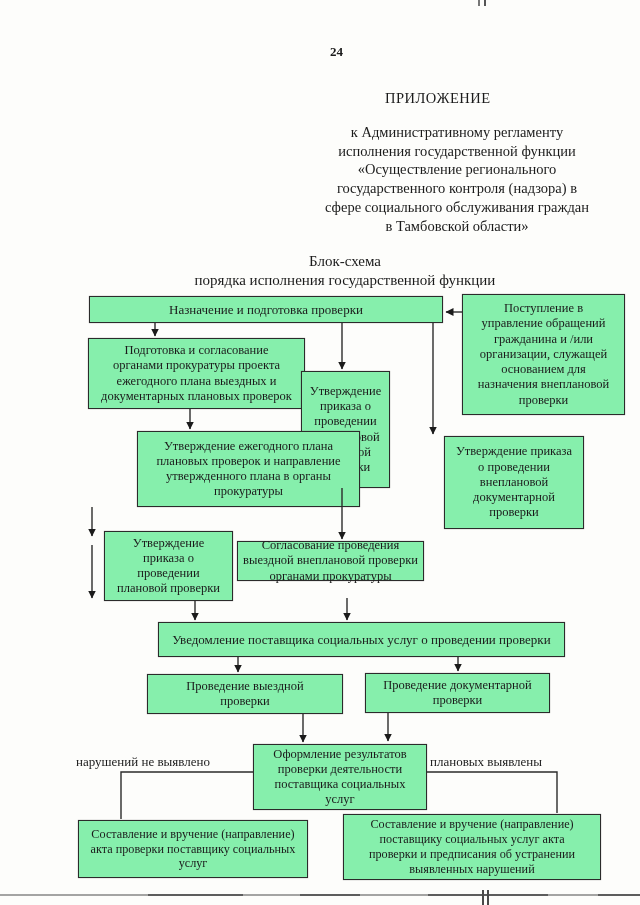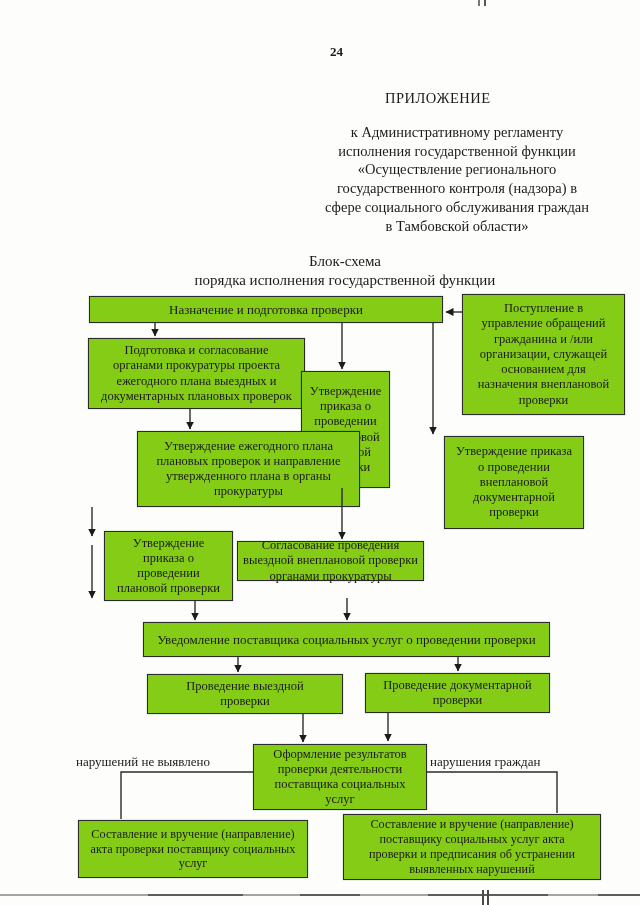--- a/index.html
+++ b/index.html
@@ -8,21 +8,21 @@
     background:#fdfdfb;color:#1b1b1b;
     font-family:"Liberation Serif","DejaVu Serif",serif;
   }
   .abs{position:absolute;box-sizing:border-box;}
   .pre{white-space:pre-line;}
   .page-number{font-size:13px;font-weight:bold;}
   .appendix-heading{font-size:14.5px;letter-spacing:.5px;}
   .appendix-ref{font-size:14.5px;line-height:18.7px;text-align:center;}
   .chart-title{font-size:15px;line-height:19px;text-align:center;}
   .fbox{
-    border:1.6px solid #2b2b2b;background:#84cc16;
+    border:1.6px solid #2b2b2b;background:#86efac;
     display:flex;align-items:center;justify-content:center;
     text-align:center;font-size:12.5px;line-height:1.22;
     padding:1px 2px;box-shadow:0 0 1px rgba(60,60,60,.55);
   }
   .fbox.big{font-size:13px;}
   .fbox.small{font-size:12.2px;}
   .branch-label{font-size:13px;text-align:left;}
   svg.connectors{position:absolute;left:0;top:0;pointer-events:none;}
   .scan-line{border-top:2px solid #8d8d8d;opacity:.8;}
   .scan-dash{background:#5d5d5d;height:2px;}
@@ -73,39 +73,39 @@
 плановых проверок и направление
 утвержденного плана в органы
 прокуратуры</div>
 <div class="abs fbox pre" style="left:104px;top:531px;width:129px;height:70px;">Утверждение
 приказа о
 проведении
 плановой проверки</div>
 <div class="abs fbox pre" style="left:237px;top:541px;width:187px;height:40px;">Согласование проведения
 выездной внеплановой проверки
 органами прокуратуры</div>
-<div class="abs fbox big" style="left:143px;top:622px;width:407px;height:35px;">Уведомление поставщика социальных услуг о проведении проверки</div>
+<div class="abs fbox big" style="left:158px;top:622px;width:407px;height:35px;">Уведомление поставщика социальных услуг о проведении проверки</div>
 <div class="abs fbox pre" style="left:147px;top:674px;width:196px;height:40px;">Проведение выездной
 проверки</div>
 <div class="abs fbox pre" style="left:365px;top:673px;width:185px;height:40px;">Проведение документарной
 проверки</div>
 <div class="abs fbox pre" style="left:253px;top:744px;width:174px;height:66px;">Оформление результатов
 проверки деятельности
 поставщика социальных
 услуг</div>
 <div class="abs fbox pre small" style="left:78px;top:820px;width:230px;height:58px;">Составление и вручение (направление)
 акта проверки поставщику социальных
 услуг</div>
 <div class="abs fbox pre small" style="left:343px;top:814px;width:258px;height:66px;">Составление и вручение (направление)
 поставщику социальных услуг акта
 проверки и предписания об устранении
 выявленных нарушений</div>
 
 <div class="abs branch-label" style="left:76px;top:754px;width:152px;">нарушений не выявлено</div>
-<div class="abs branch-label" style="left:430px;top:754px;width:124px;">нарушения граждан</div>
+<div class="abs branch-label" style="left:430px;top:754px;width:124px;">плановых выявлены</div>
 
 <svg class="connectors" width="640" height="905" viewBox="0 0 640 905">
   <defs>
     <marker id="ah" markerWidth="9" markerHeight="9" refX="7.5" refY="4" orient="auto" markerUnits="userSpaceOnUse">
       <path d="M0,0 L8,4 L0,8 Z" fill="#1b1b1b"></path>
     </marker>
   </defs>
   <g stroke="#2b2b2b" stroke-width="1.4" fill="none">
     <line x1="155" y1="323" x2="155" y2="336" marker-end="url(#ah)"></line>
     <line x1="342" y1="323" x2="342" y2="369" marker-end="url(#ah)"></line>

